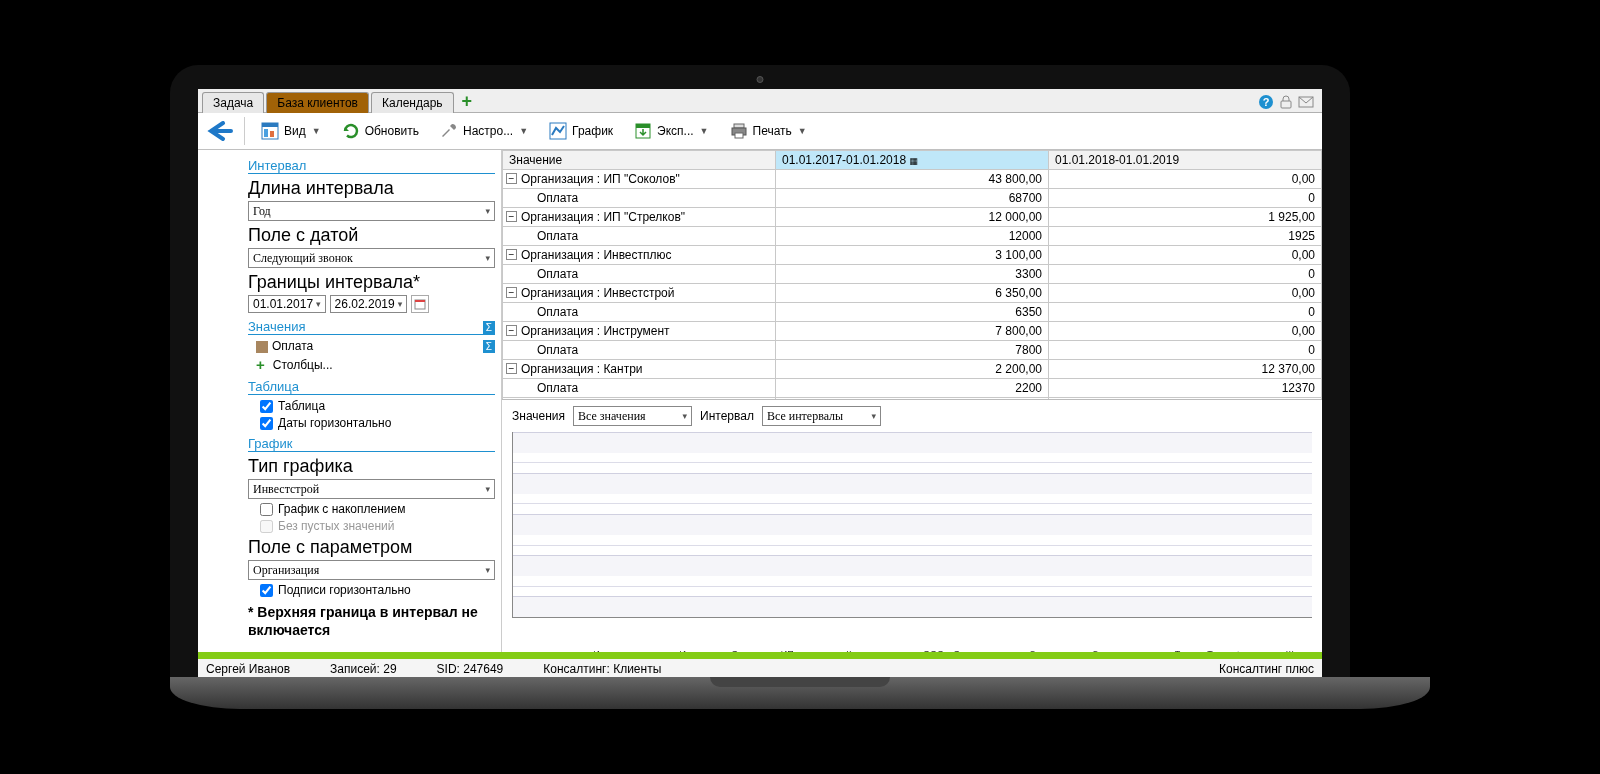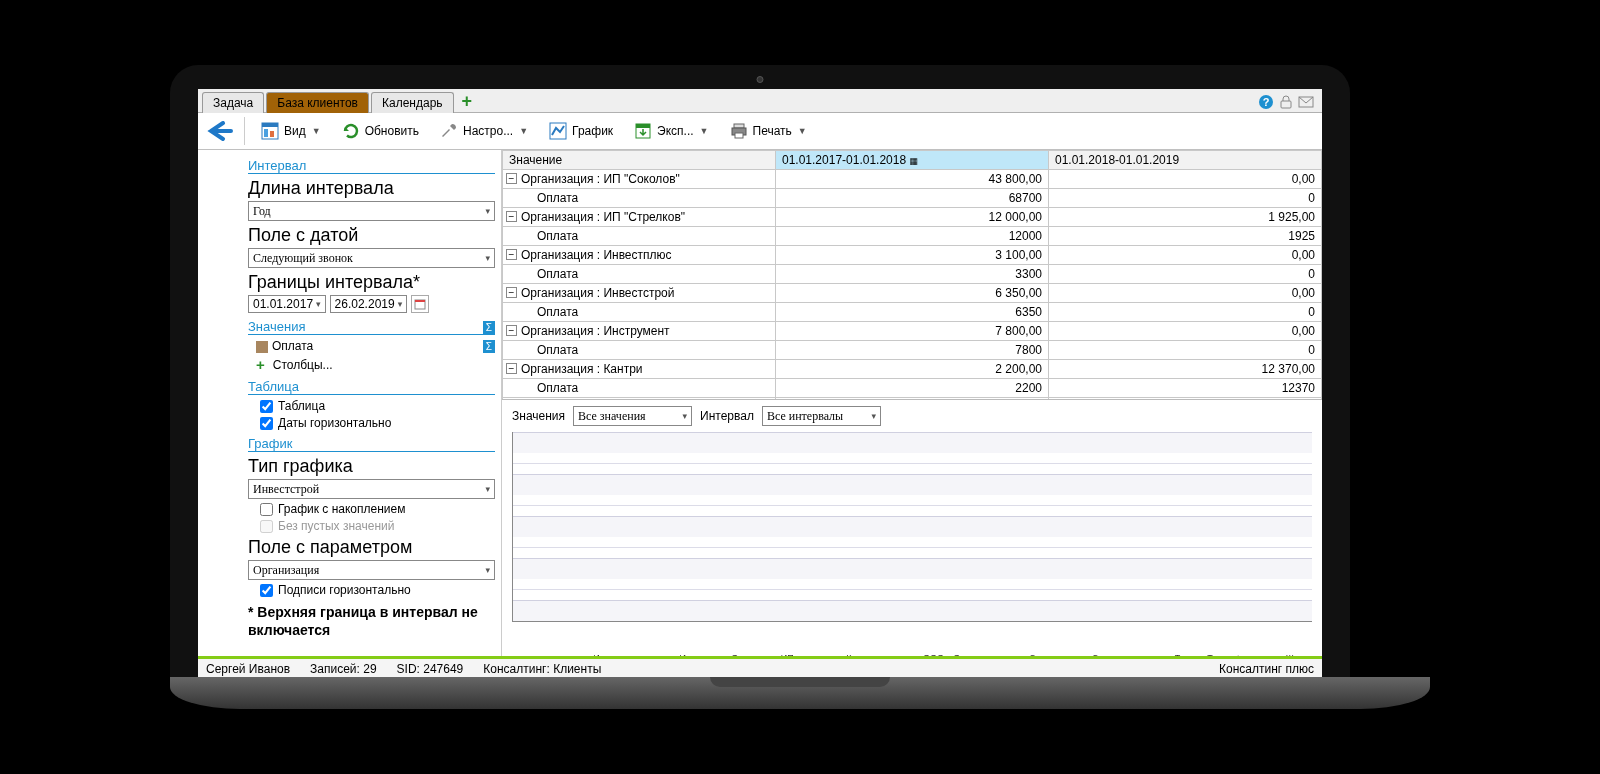--- a/index.html
+++ b/index.html
@@ -63,21 +63,21 @@
   .gridlines div { border-top: 1px solid #dcdce8; height: 0; }
   .gridlines div:nth-child(odd) { background: rgba(200,200,220,0.18); height: calc(100%/9); margin-top: 0; border-top: 1px solid #d0d0e0; }
   .bars { position: absolute; inset: 0; display: flex; align-items: flex-end; padding: 0 4px; }
   .bar-group { flex: 1; display: flex; justify-content: center; align-items: flex-end; gap: 1px; position: relative; }
   .bar { width: 12px; }
   .bar.s0 { background: #a8865f; }
   .bar.s1 { background: #5060c0; }
   .x-labels { position: absolute; left: 46px; right: 0; bottom: -2px; transform: translateY(100%); display: flex; font-size: 9px; color: #333; }
   .x-labels > div { flex: 1; text-align: center; line-height: 1.1; }
 
-  .status-bar { border-top: 3px solid #84cc16; background: #f5f5f5; padding: 3px 8px; display: flex; font-size: 12px; gap: 20px; }
+  .status-bar { border-top: 7px solid #84cc16; background: #f5f5f5; padding: 3px 8px; display: flex; font-size: 12px; gap: 40px; }
   .status-bar .spacer { flex: 1; }
 </style>
 </head>
 <body>
 
 <div style="display:flex;flex-direction:column;align-items:flex-start;">
 <div class="laptop">
   <div class="camera"></div>
   <div class="screen">
 

